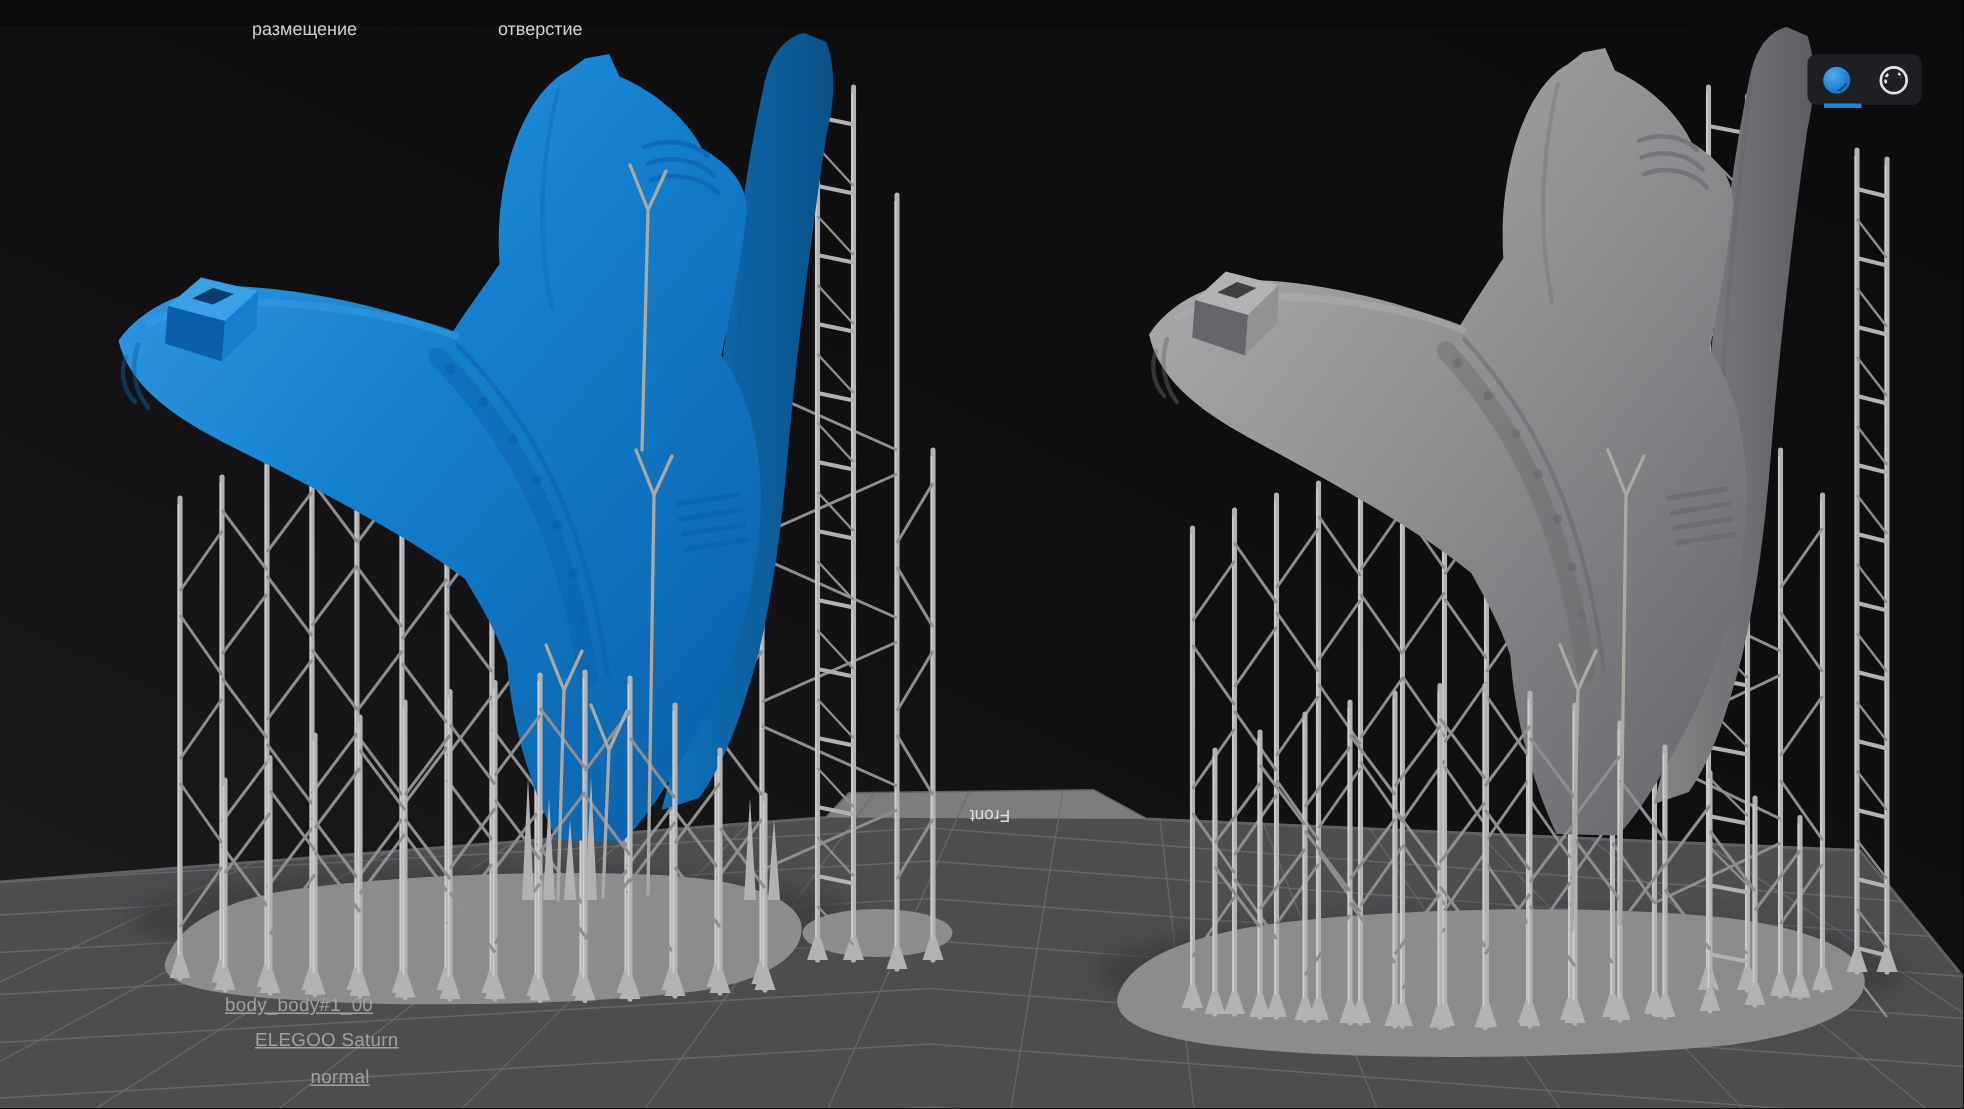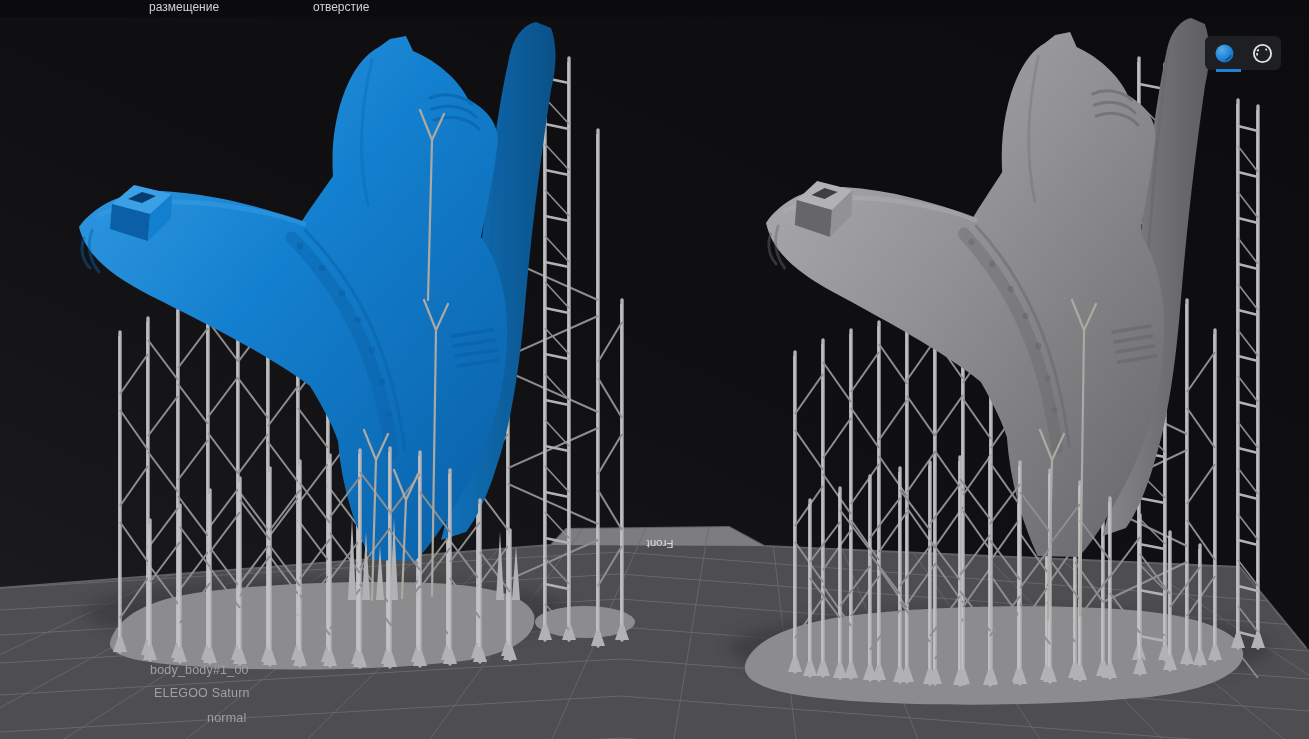--- a/index.html
+++ b/index.html
@@ -1,26 +1,26 @@
 <!DOCTYPE html>
 <html style="--top_bar_bg: #0b0b0d; --panel_bg: #1d1f23; --accent_blue: #1e82d6; --text_light: #d2d2d6; --text_dim: #a0a0a3; --plate: #4e4e51; --plate_grid: #6c6c70; --plate_bevel: #7d7d80; --raft: #8c8c8f; --shadow: #3d3d40; --support_light: #cfcfd1; --support_mid: #b2b2b4; --support_dark: #8e8e90; --blue_light: #3ba0e6; --blue_base: #1380cf; --blue_dark: #0a5fa6; --blue_deep: #063d6e; --gray_light: #b2b2b4; --gray_base: #929295; --gray_dark: #66666a; --gray_deep: #3f3f42;"><head>
 <meta charset="utf-8">
 <style>
   html,body{margin:0;padding:0;background:#000;}
   .app{position:relative;width:1309px;height:739px;overflow:hidden;
        font-family:"Liberation Sans","DejaVu Sans",sans-serif;}
   .menubar{position:absolute;left:0;top:0;width:100%;height:17px;
            background:var(--top_bar_bg,#0b0b0d);z-index:30;}
-  .menu-item{position:absolute;top:0;font-size:12px;color:var(--text_light,#d2d2d6);
-             cursor:default;white-space:nowrap;}
+  .menu-item{position:absolute;top:12px;font-size:12px;color:var(--text_light,#d2d2d6);
+             cursor:default;white-space:nowrap;margin-left:19px;}
   .viewport{position:absolute;left:0;top:17px;width:1309px;height:722px;
             background:linear-gradient(205deg,#0c0c0e 0%,#101013 50%,#19191c 85%,#222225 100%);}
   svg#scene{position:absolute;left:0;top:0;}
   .hud-line{position:absolute;font-size:12.5px;color:var(--text_dim,#a0a0a3);
-            letter-spacing:.2px;white-space:nowrap;z-index:10;}
+            letter-spacing:.2px;white-space:nowrap;z-index:10;text-decoration:underline;}
   .view-toolbar{position:absolute;right:28px;top:19px;width:76px;height:34px;
                 background:var(--panel_bg,#1d1f23);border-radius:6px;z-index:20;
                 display:flex;align-items:center;justify-content:space-around;}
   .view-btn{background:none;border:none;padding:0;margin:0;width:24px;height:24px;
             display:flex;align-items:center;justify-content:center;cursor:pointer;}
   .active-underline{position:absolute;right:68px;top:52px;width:25px;height:3px;
                     background:var(--accent_blue,#1e82d6);z-index:21;}
 </style>
 </head>
 <body>
@@ -619,21 +619,21 @@
           <path d="M372,600 L376,460 M376,460 L364,430 M376,460 L388,434" stroke="#aca9a3" stroke-width="2.2" fill="none" stroke-linecap="round"></path>
           <path d="M402,598 L406,500 M406,500 L394,470 M406,500 L418,474" stroke="#aca9a3" stroke-width="2.2" fill="none" stroke-linecap="round"></path>
           <path d="M432,596 L436,330 M436,330 L424,300 M436,330 L448,304" stroke="#aca9a3" stroke-width="2.2" fill="none" stroke-linecap="round"></path>
           <path d="M428,300 L432,140 M432,140 L420,110 M432,140 L444,114" stroke="#aca9a3" stroke-width="2.2" fill="none" stroke-linecap="round"></path>
           <path d="M1048,620 L1052,460 M1052,460 L1040,430 M1052,460 L1064,434" stroke="#aca9a3" stroke-width="2.2" fill="none" stroke-linecap="round"></path>
           <path d="M1080,616 L1084,330 M1084,330 L1072,300 M1084,330 L1096,304" stroke="#aca9a3" stroke-width="2.2" fill="none" stroke-linecap="round"></path>
         </g>
     </svg>
 
     <div class="hud-line" style="left:150px;top:646px">body_body#1_00</div>
-    <div class="hud-line" style="left:154px;top:669px">ELEGOO Saturn</div>
+    <div class="hud-line" style="left:170px;top:669px">ELEGOO Saturn</div>
     <div class="hud-line" style="left:207px;top:694px">normal</div>
 
     <div class="view-toolbar">
       <button class="view-btn">
         <svg width="21" height="21" viewBox="0 0 21 21">
           <circle cx="10.5" cy="10.5" r="9" fill="url(#iconBlue2)"></circle>
           <path d="M13,16.2 a8,8 0 0,0 4,-4 M11,17.6 a10,10 0 0,0 5.4,-4.6" stroke="rgba(0,0,30,.45)" stroke-width="1.1" fill="none"></path>
           <defs>
               <radialGradient id="iconBlue2" cx=".35" cy=".3" r=".95">
             <stop offset="0" stop-color="#54ace8"></stop>

